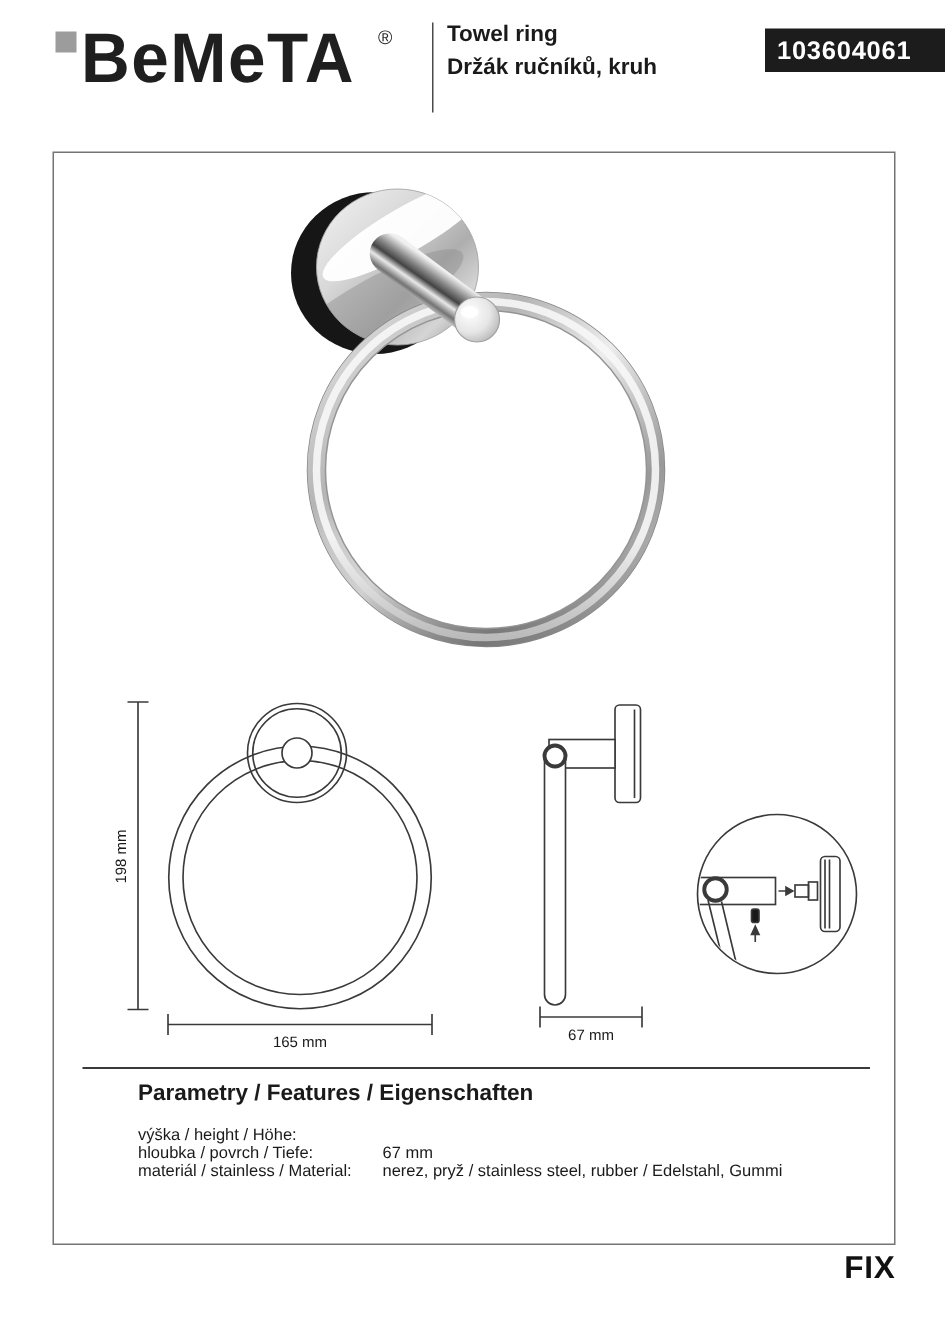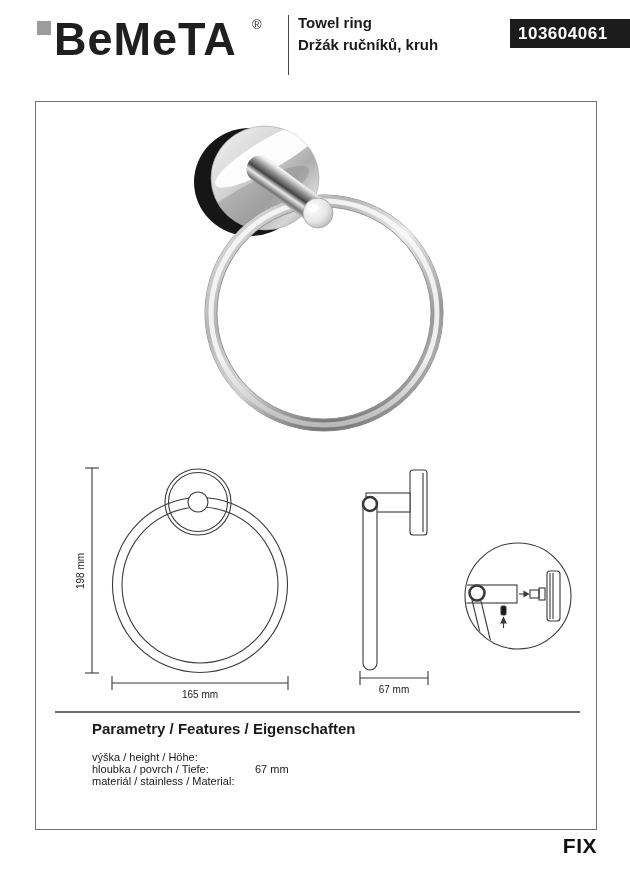--- a/index.html
+++ b/index.html
@@ -187,18 +187,19 @@
   <h2>Parametry / Features / Eigenschaften</h2>
   <div class="param-row">
     <span class="lbl">výška / height / Höhe:</span>
   </div>
   <div class="param-row">
     <span class="lbl">hloubka / povrch / Tiefe:</span>
     <span class="val">67 mm</span>
   </div>
   <div class="param-row">
     <span class="lbl">materiál / stainless / Material:</span>
+    <span class="val">nerez, pryž / stainless steel, rubber / Edelstahl, Gummi</span>
   </div>
   <div class="param-row">
   </div>
 </div>
 
 <div class="fix">FIX</div>
 
 </body></html>

